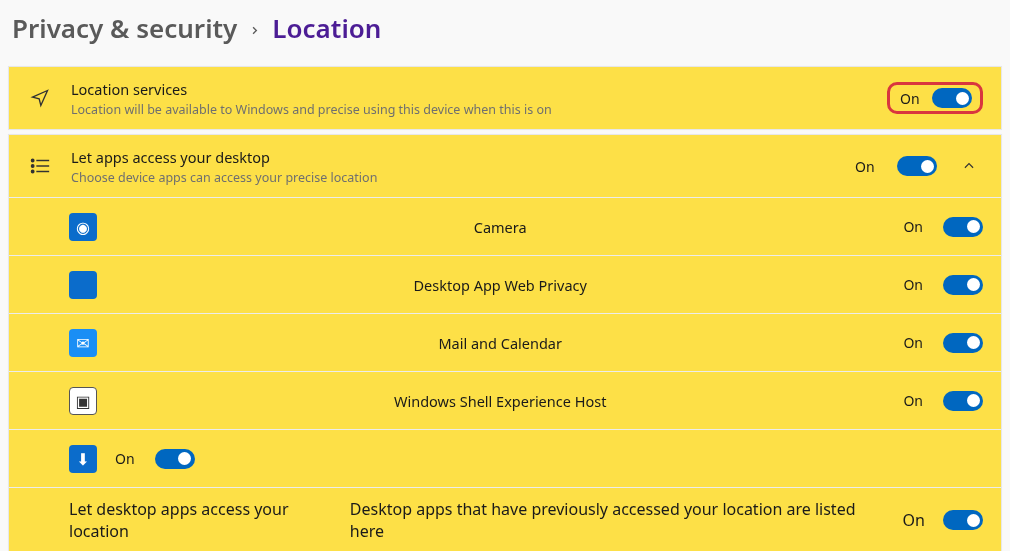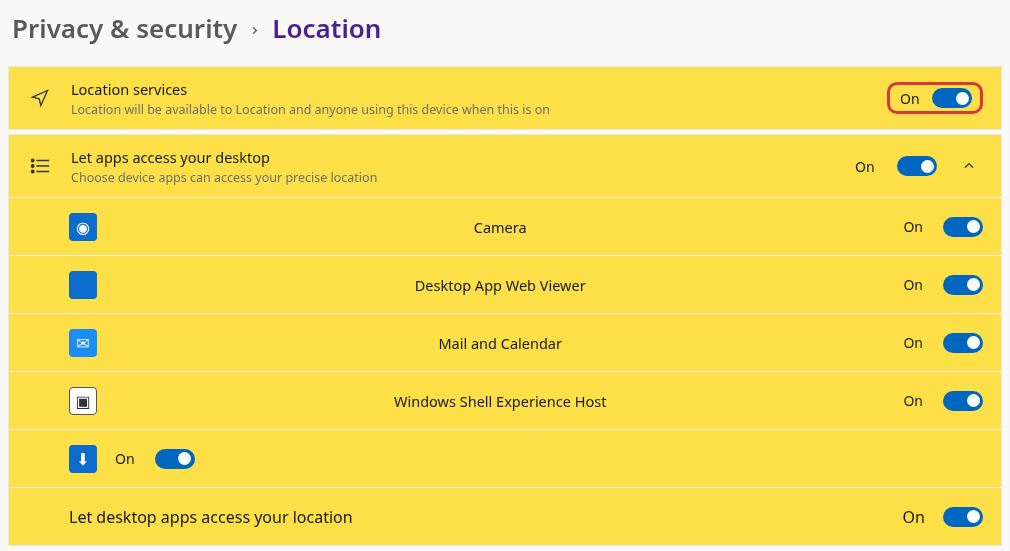--- a/index.html
+++ b/index.html
@@ -159,21 +159,21 @@
 
 <div class="card">
   <div class="row">
     <span class="leading-icon">
       <svg width="20" height="20" viewBox="0 0 24 24" fill="none" stroke="#323232" stroke-width="1.6">
           <path d="M21 3 3 11l8 2 2 8z"></path>
         </svg>
     </span>
     <div class="txt">
       <span class="title">Location services</span>
-      <span class="sub">Location will be available to Location and anyone using this device when this is on</span>
+      <span class="sub">Location will be available to Windows and precise using this device when this is on</span>
     </div>
     <div class="highlight-box">
       <span class="state-label">On</span>
       <div class="toggle">
           <div class="knob"></div>
         </div>
     </div>
   </div>
 </div>
 
@@ -209,21 +209,21 @@
     <span class="app-icon tile-blue">◉</span>
     <span class="app-label">Camera</span>
     <span class="state-label">On</span>
     <div class="toggle">
         <div class="knob"></div>
       </div>
   </div>
 
   <div class="app-row">
     <span class="app-icon tile-blue"></span>
-    <span class="app-label">Desktop App Web Viewer</span>
+    <span class="app-label">Desktop App Web Privacy</span>
     <span class="state-label">On</span>
     <div class="toggle">
         <div class="knob"></div>
       </div>
   </div>
 
   <div class="app-row">
     <span class="app-icon tile-blue-light">✉</span>
     <span class="app-label">Mail and Calendar</span>
     <span class="state-label">On</span>
@@ -245,20 +245,21 @@
     <span class="app-icon tile-blue">⬇</span>
     <span class="state-label">On</span>
     <div class="toggle">
         <div class="knob"></div>
       </div>
   </div>
 
   <div class="desktop-row">
     <div class="txt">
       <span class="title">Let desktop apps access your location</span>
+      <span class="sub">Desktop apps that have previously accessed your location are listed here</span>
     </div>
     <span class="state-label">On</span>
     <div class="toggle">
         <div class="knob"></div>
       </div>
   </div>
 
 </div>
 
 </body></html>

